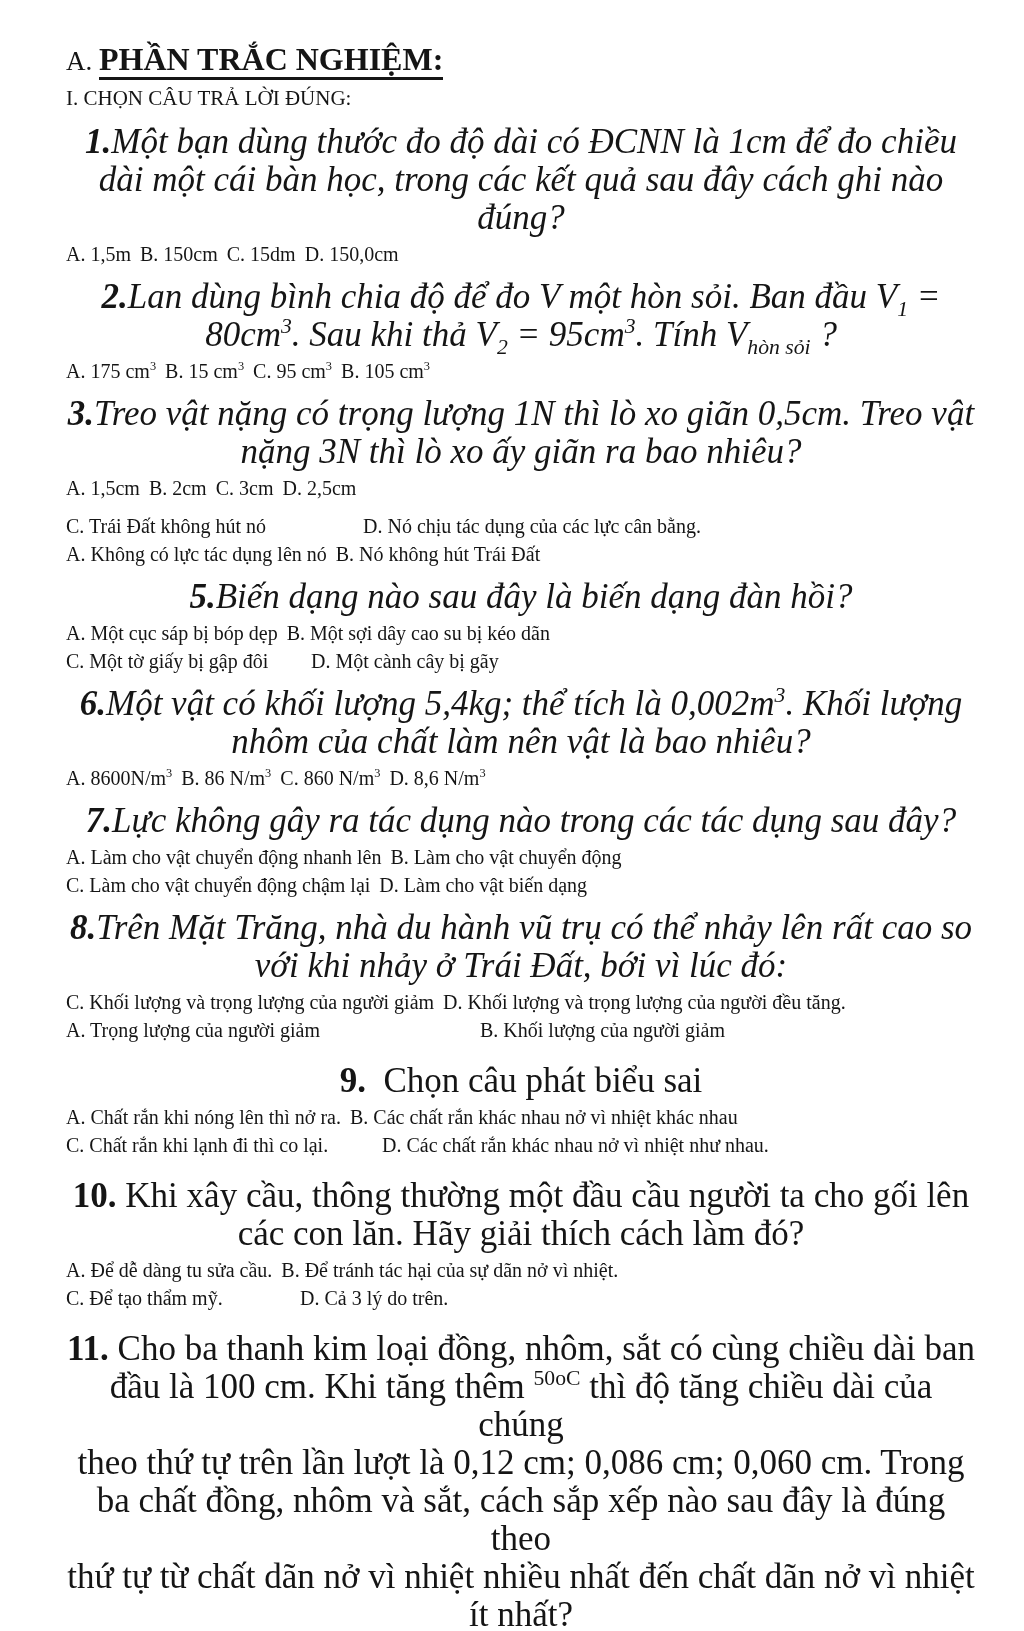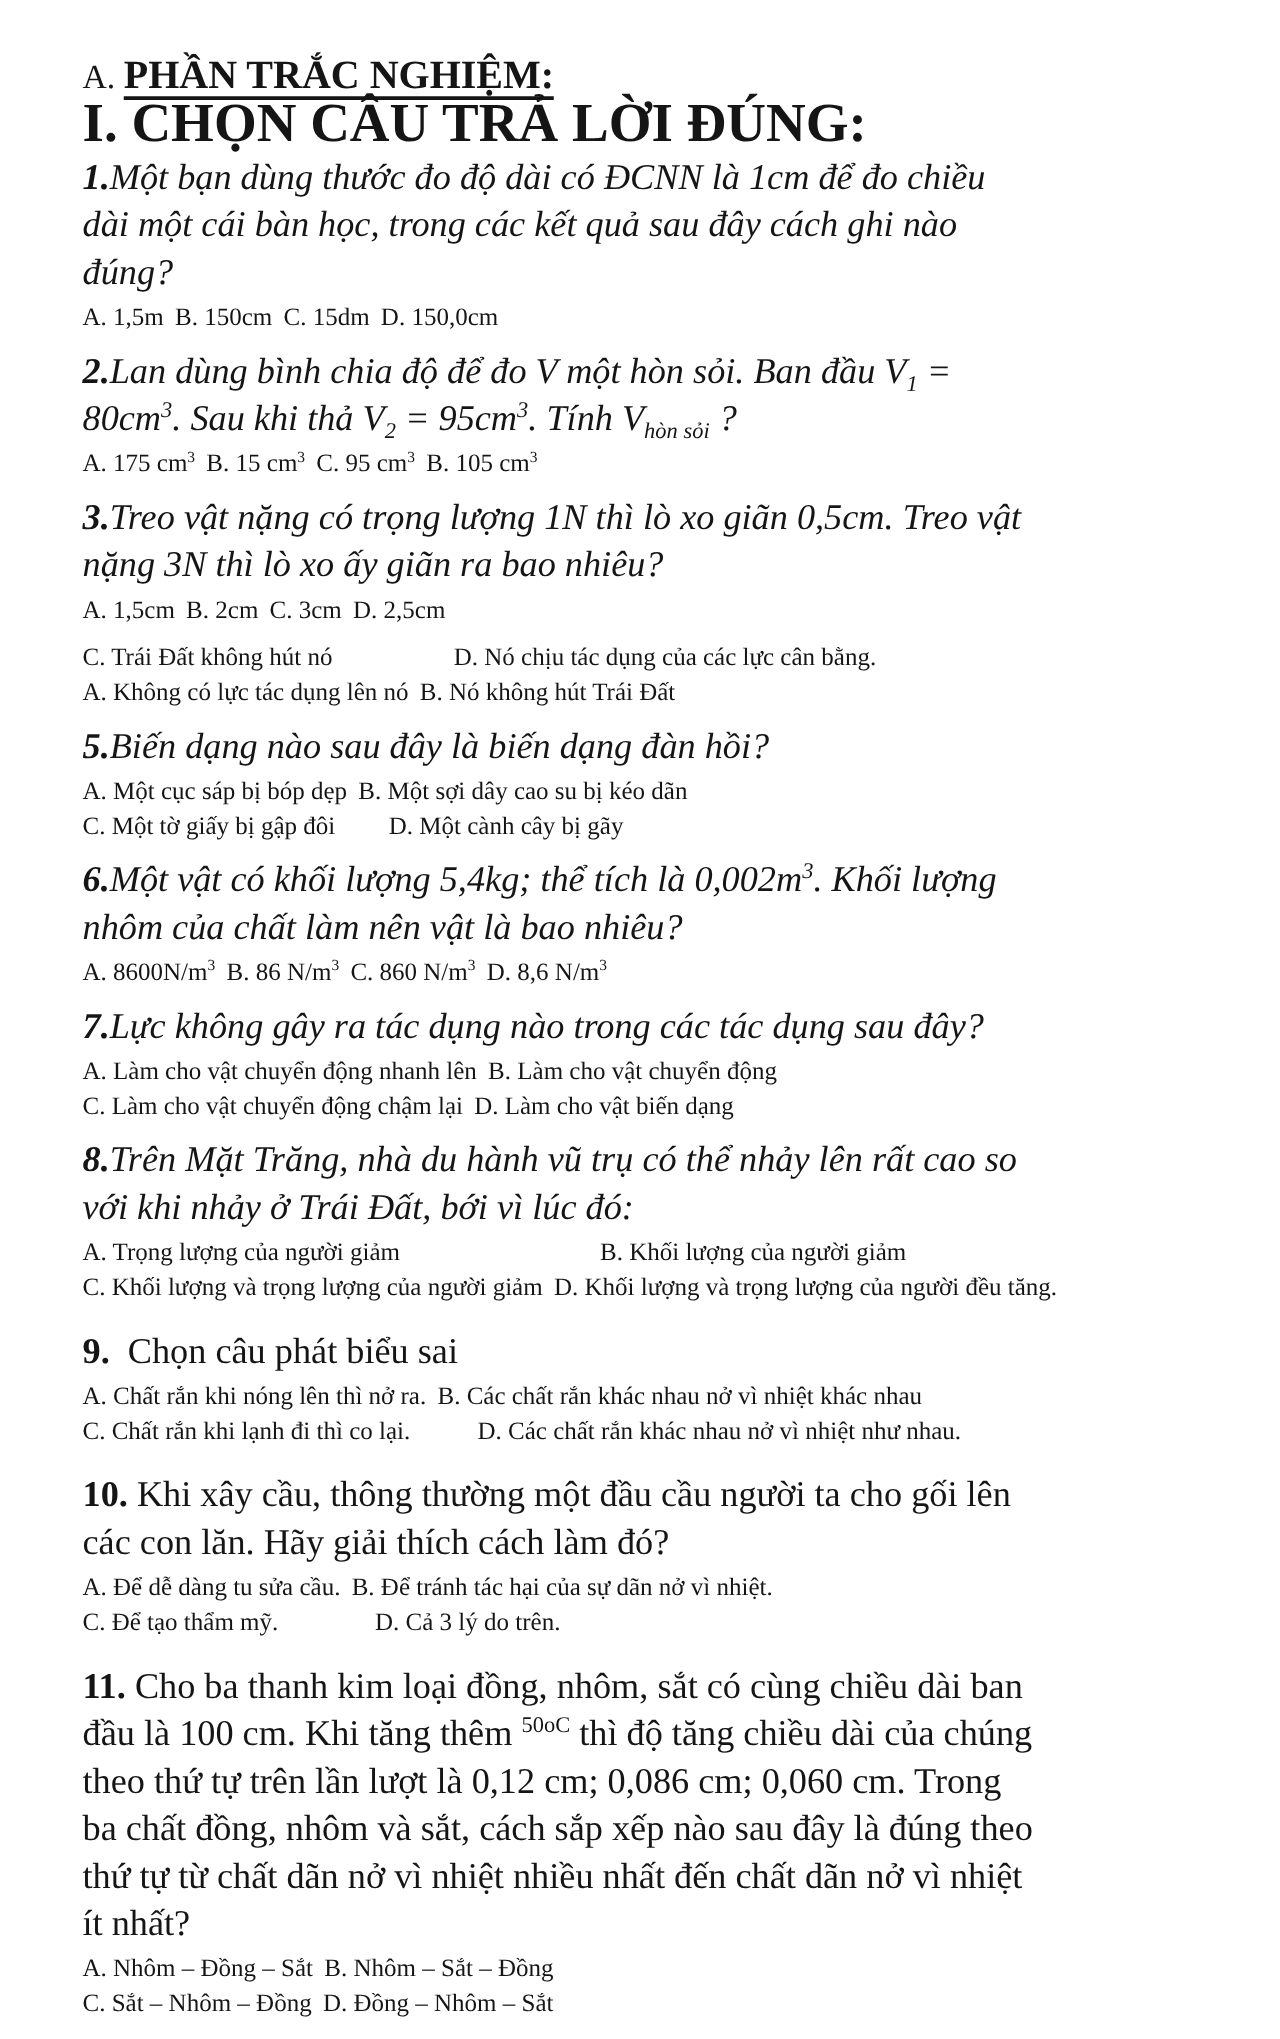--- a/index.html
+++ b/index.html
@@ -17,29 +17,30 @@
     overflow: hidden;
     margin-top: 36px;
   }
   .hdr-line1 { font-size: 32px; line-height: 37px; white-space: pre; }
   .hdr-prefix { font-size: 27px; font-weight: 400; }
   .hdr-title {
     font-weight: 700;
     border-bottom: 3px solid #151515;
     padding-bottom: 0px;
   }
-  .hdr-line2 { font-size: 44px; line-height: 37px; font-weight: 700; }
+  .hdr-line2 { font-size: 21px; line-height: 37px; font-weight: 400; }
   .q-block { margin-top: 10px; }
   .q-block.roman { margin-top: 18px; }
   .q-block:first-child { margin-top: 6px; }
   .q-text {
     margin: 0;
-    font-size: 29px;
+    font-size: 35px;
     line-height: 38px;
     white-space: pre-wrap;
+    text-align: center;
   }
   .q-text.italic { font-style: italic; }
   .q-num { font-weight: 700; }
   .opts {
     margin-top: 3px;
     font-size: 20px;
     line-height: 28px;
   }
   .opt-row { white-space: nowrap; }
   .opt-cell {
@@ -104,22 +105,22 @@
         <p class="q-text italic"><span class="q-num">7.</span><span class="q-line">Lực không gây ra tác dụng nào trong các tác dụng sau đây?</span></p>
         <div class="opts">
           <div class="opt-row"><span class="opt-cell">A. Làm cho vật chuyển động nhanh lên</span><span class="opt-cell">B. Làm cho vật chuyển động</span></div>
           <div class="opt-row"><span class="opt-cell">C. Làm cho vật chuyển động chậm lại</span><span class="opt-cell">D. Làm cho vật biến dạng</span></div>
         </div>
       </div>
       <div class="q-block">
         <p class="q-text italic"><span class="q-num">8.</span><span class="q-line">Trên Mặt Trăng, nhà du hành vũ trụ có thể nhảy lên rất cao so</span>
 <span class="q-line">với khi nhảy ở Trái Đất, bới vì lúc đó:</span></p>
         <div class="opts">
+          <div class="opt-row"><span class="opt-cell">C. Khối lượng và trọng lượng của người giảm</span><span class="opt-cell">D. Khối lượng và trọng lượng của người đều tăng.</span></div>
           <div class="opt-row"><span class="opt-cell" style="min-width: 405px;">A. Trọng lượng của người giảm</span><span class="opt-cell">B. Khối lượng của người giảm</span></div>
-          <div class="opt-row"><span class="opt-cell">C. Khối lượng và trọng lượng của người giảm</span><span class="opt-cell">D. Khối lượng và trọng lượng của người đều tăng.</span></div>
         </div>
       </div>
       <div class="q-block roman">
         <p class="q-text"><span class="q-num">9.</span><span class="q-line">  Chọn câu phát biểu sai</span></p>
         <div class="opts">
           <div class="opt-row"><span class="opt-cell">A. Chất rắn khi nóng lên thì nở ra.</span><span class="opt-cell">B. Các chất rắn khác nhau nở vì nhiệt khác nhau</span></div>
           <div class="opt-row"><span class="opt-cell" style="min-width: 307px;">C. Chất rắn khi lạnh đi thì co lại.</span><span class="opt-cell">D. Các chất rắn khác nhau nở vì nhiệt như nhau.</span></div>
         </div>
       </div>
       <div class="q-block roman">

